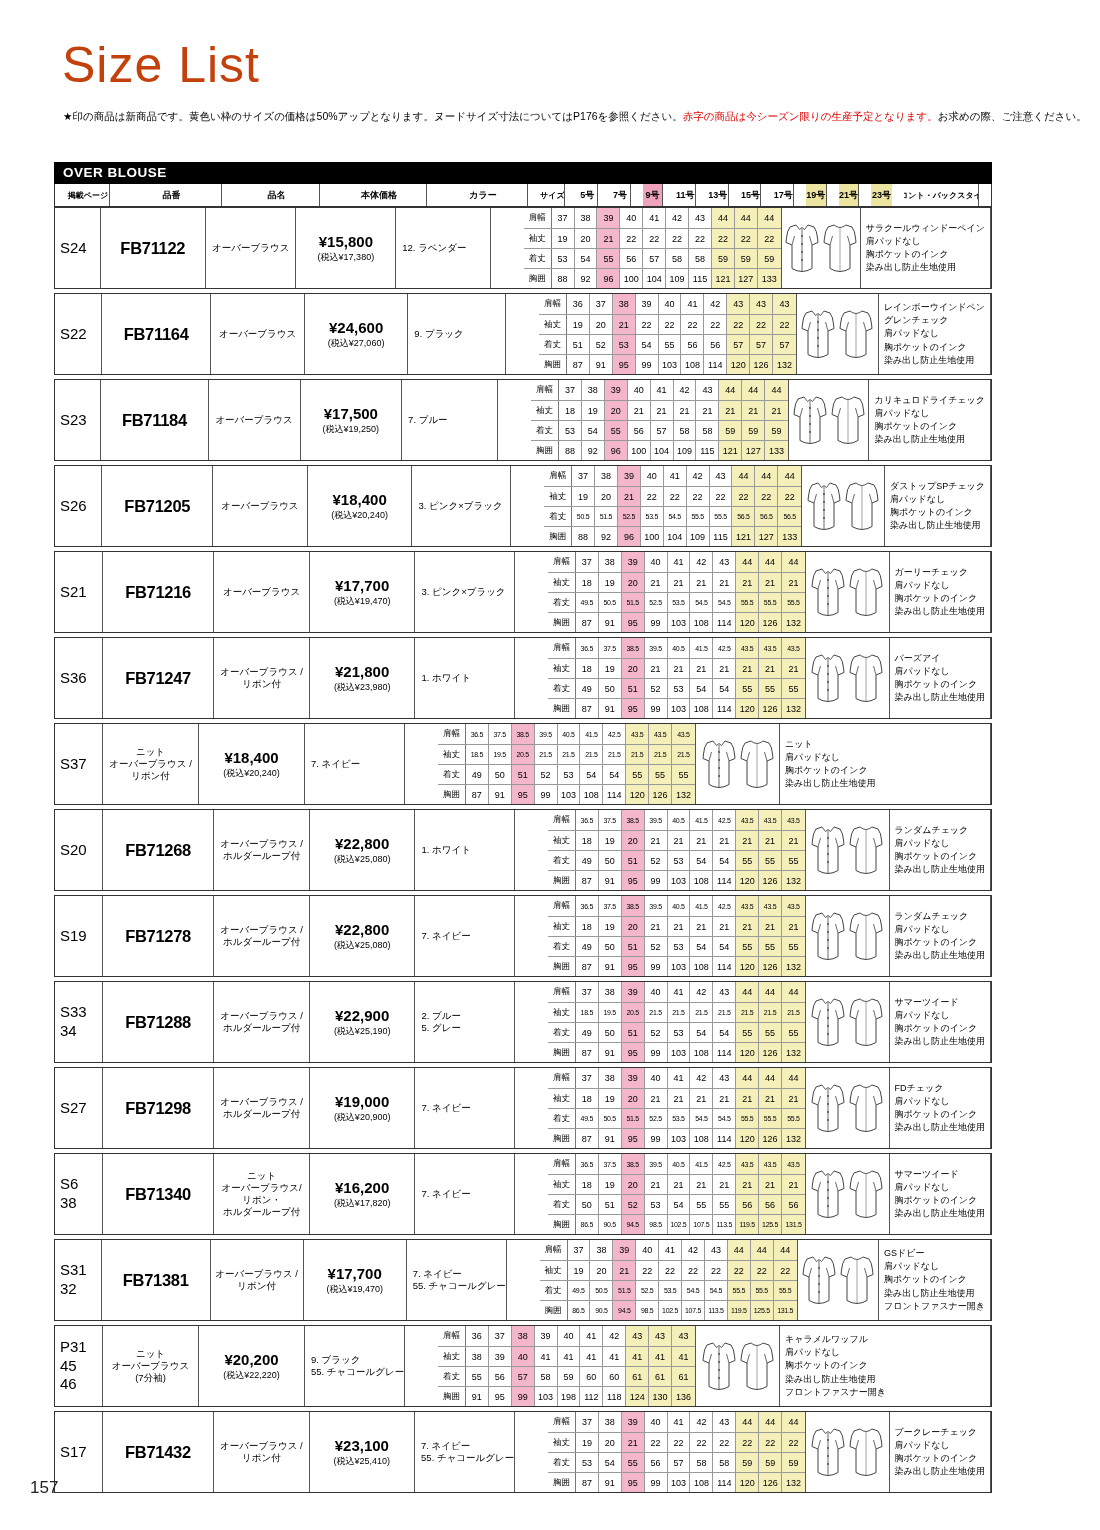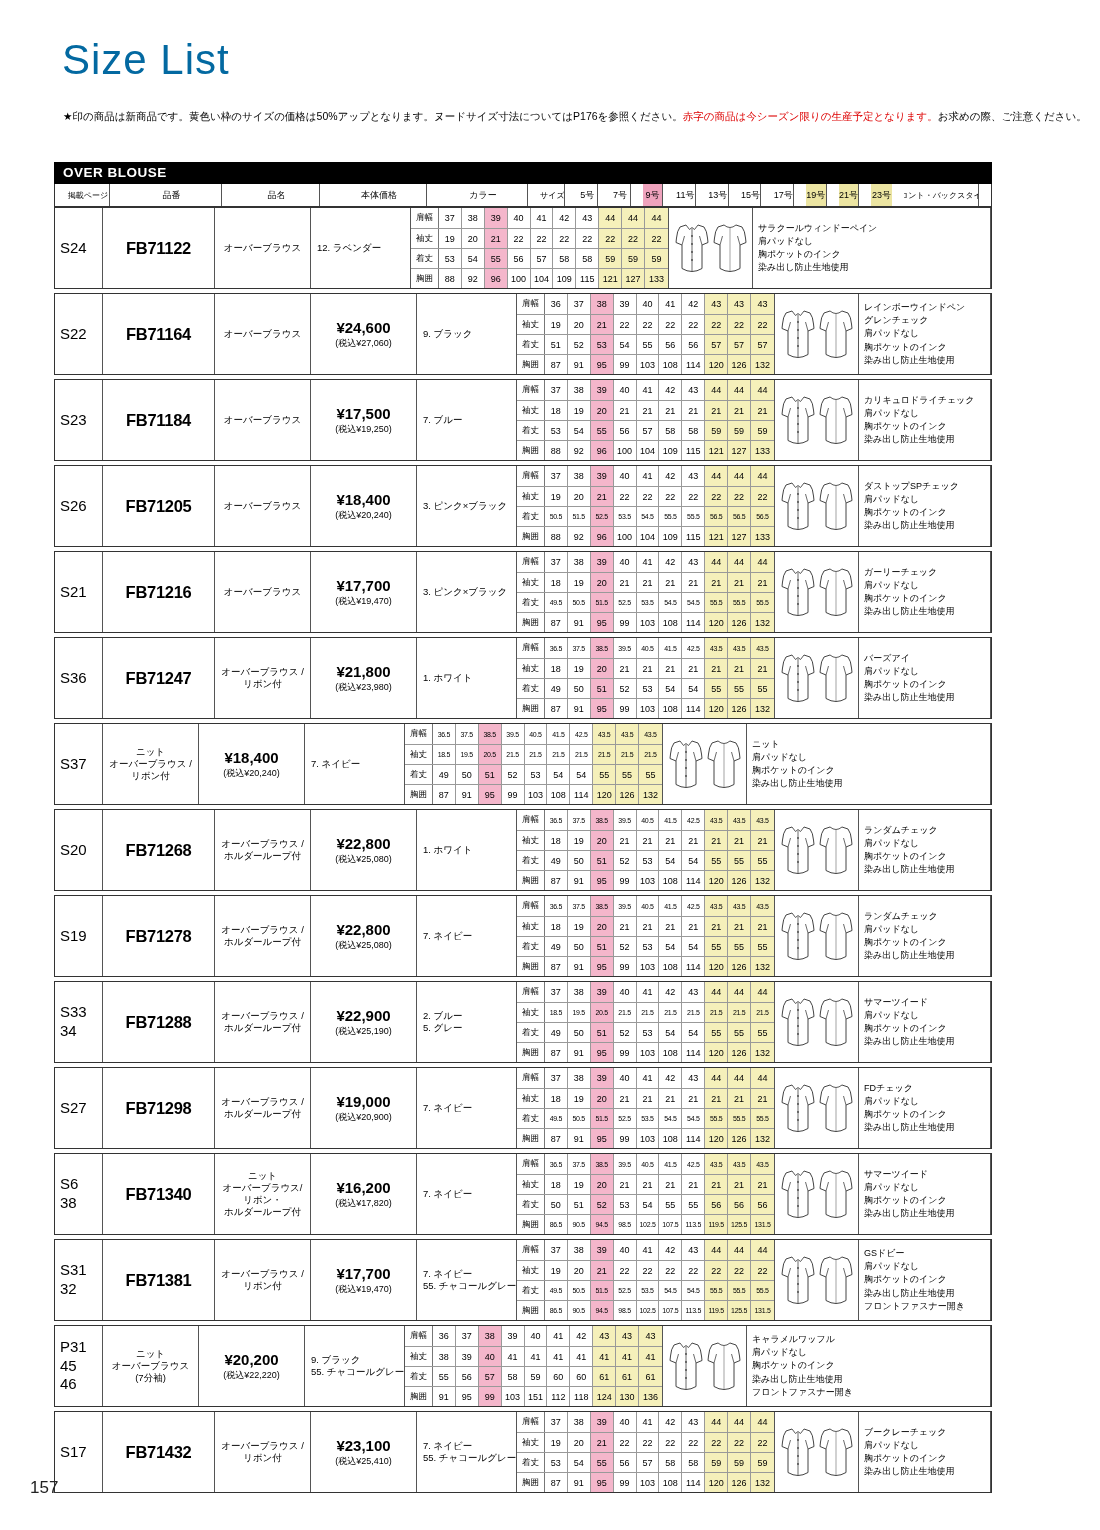--- a/index.html
+++ b/index.html
@@ -1,29 +1,29 @@
 <!DOCTYPE html>
 <html style="--pink: #f4b6cb; --pinkh: #efa3bd; --yellow: #f5f0ba; --yellowh: #ece5a2; --red: #dd0000;"><head>
 <meta charset="utf-8">
 <style>
   * { margin:0; padding:0; box-sizing:border-box; }
   html,body { background:#fff; }
   body { width:1100px; height:1530px; font-family:"Liberation Sans","DejaVu Sans",sans-serif; color:#000; position:relative; }
   .sheet { position:absolute; inset:0; }
 
-  .title { position:absolute; left:62px; top:36px; font-size:42px; font-weight:300; letter-spacing:1px; color:#0369a1; }
+  .title { position:absolute; left:62px; top:36px; font-size:50px; font-weight:300; letter-spacing:1px; color:#c2410c; }
   .note { position:absolute; left:63px; top:110px; font-size:10.5px; color:#000; white-space:nowrap; }
   .note .red { color:var(--red,#dd0000); }
   .pageno { position:absolute; left:30px; top:1478px; font-size:17px; color:#222; }
 
   .tablewrap { position:absolute; left:54px; top:162px; width:938px; }
   .band { background:#000; color:#fff; font-weight:bold; font-size:13.5px; letter-spacing:.5px; padding:3px 9px 4px; }
 
   .colhead { display:flex; border:1px solid #333; border-top:none; height:23px; align-items:stretch; }
-  .hcell { font-weight:normal; font-size:9px; display:flex; align-items:center; justify-content:center; border-right:1px solid #555; text-align:center; white-space:nowrap; overflow:hidden;margin-left:12px; }
+  .hcell { font-weight:bold; font-size:9px; display:flex; align-items:center; justify-content:center; border-right:1px solid #555; text-align:center; white-space:nowrap; overflow:hidden;margin-left:12px; }
   .hcell:last-child { border-right:none; }
   .hs { font-size:8px; }
   .ph { background:var(--pinkh,#efa3bd); }
   .yh { background:var(--yellowh,#ece5a2); }
 
   .col-page { width:48px; }
   .col-code { width:112px; }
   .col-name { width:96px; }
   .col-price { width:106px; }
   .col-color { width:100px; }
@@ -33,21 +33,21 @@
   .col-remarks { flex:1; }
 
   .product { display:flex; border:1px solid #333; margin-bottom:4px; min-height:81px; align-items:stretch; background:#fff; }
   .cell { display:flex; flex-direction:column; justify-content:center; align-items:center; border-right:1px solid #555; font-size:9.5px; line-height:1.25; text-align:center; padding:2px 2px; }
   .cell.left { align-items:flex-start; text-align:left; padding-left:6px; }
   .col-page.cell { align-items:flex-start; text-align:left; padding-left:5px; font-size:15px; }
   .code { font-weight:bold; font-size:16.5px; letter-spacing:-.3px; }
   .price { font-weight:bold; font-size:15px; }
   .tax { font-size:9px; margin-top:1px; }
 
-  .sizegrid { width:258px; display:flex; flex-direction:column; justify-content:center; border-right:1px solid #555; }
+  .sizegrid { width:258px; display:flex; flex-direction:column; justify-content:center; border-right:1px solid #555;margin-left:33px; }
   .mrow { display:flex; height:20px; }
   .mrow + .mrow { border-top:1px solid #999; }
   .mcell { width:23px; border-right:1px solid #999; font-size:9px; display:flex; align-items:center; justify-content:center; white-space:nowrap; overflow:hidden; }
   .mcell:last-child { border-right:none; }
   .mlabel { width:28px; font-size:8.5px; border-right:1px solid #777; }
   .mcell.sm { font-size:7px; letter-spacing:-.3px; }
   .pc { background:var(--pink,#f4b4ca); }
   .yc { background:var(--yellow,#f5f0ba); }
 
   .col-style.cell { flex-direction:row; gap:4px; padding:2px 0; }
@@ -80,20 +80,24 @@
   <div class="product">
     <div class="cell col-page">
             <div>S24</div>
           </div>
     <div class="cell col-code">
             <div class="code">FB71122</div>
           </div>
     <div class="cell col-name">
             <div>オーバーブラウス</div>
           </div>
+    <div class="cell col-price">
+      <div class="price">¥15,800</div>
+      <div class="tax">(税込¥17,380)</div>
+    </div>
     <div class="cell col-color left">
             <div>12. ラベンダー</div>
           </div>
     <div class="sizegrid">
             <div class="mrow">
               <div class="mcell mlabel">肩幅</div>
               <div class="mcell">37</div>
               <div class="mcell">38</div>
               <div class="mcell pc">39</div>
               <div class="mcell">40</div>
@@ -1407,21 +1411,21 @@
               <div class="mcell yc">61</div>
               <div class="mcell yc">61</div>
               <div class="mcell yc">61</div>
             </div>
             <div class="mrow">
               <div class="mcell mlabel">胸囲</div>
               <div class="mcell">91</div>
               <div class="mcell">95</div>
               <div class="mcell pc">99</div>
               <div class="mcell">103</div>
-              <div class="mcell">151</div>
+              <div class="mcell">198</div>
               <div class="mcell">112</div>
               <div class="mcell">118</div>
               <div class="mcell yc">124</div>
               <div class="mcell yc">130</div>
               <div class="mcell yc">136</div>
             </div>
           </div>
     <div class="cell col-style">
       <svg width="34" height="50" viewBox="0 0 34 50">
         <path d="M11 2 L5 4 Q2 8 1.5 15 L1 19.5 L7 22 L7 45.5 Q12 48.5 17 48.5 Q22 48.5 27 45.5 L27 22 L33 19.5 L32.5 15 Q32 8 29 4 L23 2" fill="#fff" stroke="#444" stroke-width="1" stroke-linejoin="round"></path>

